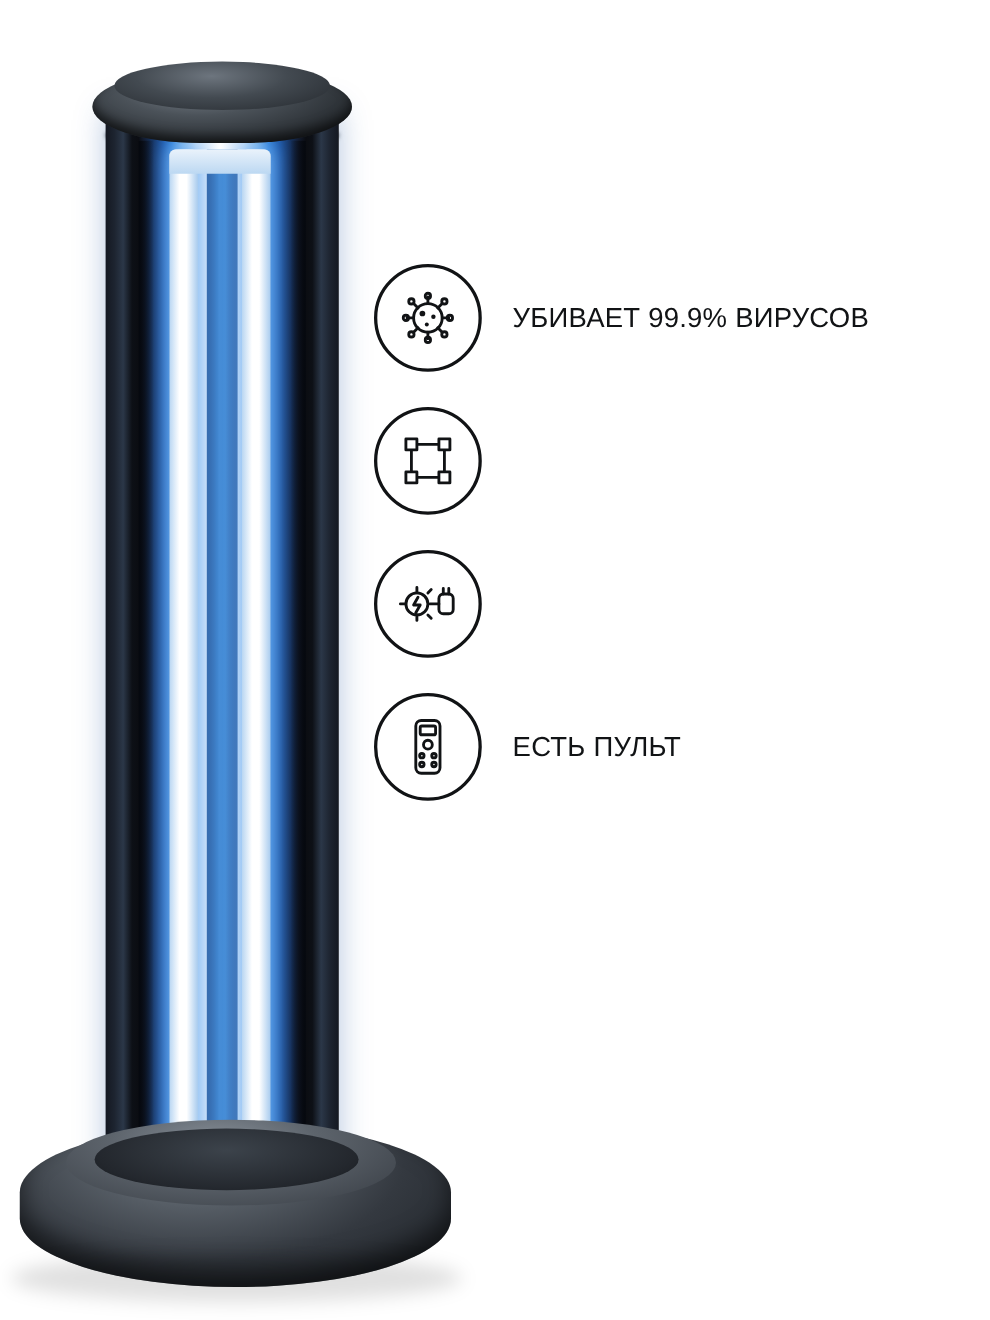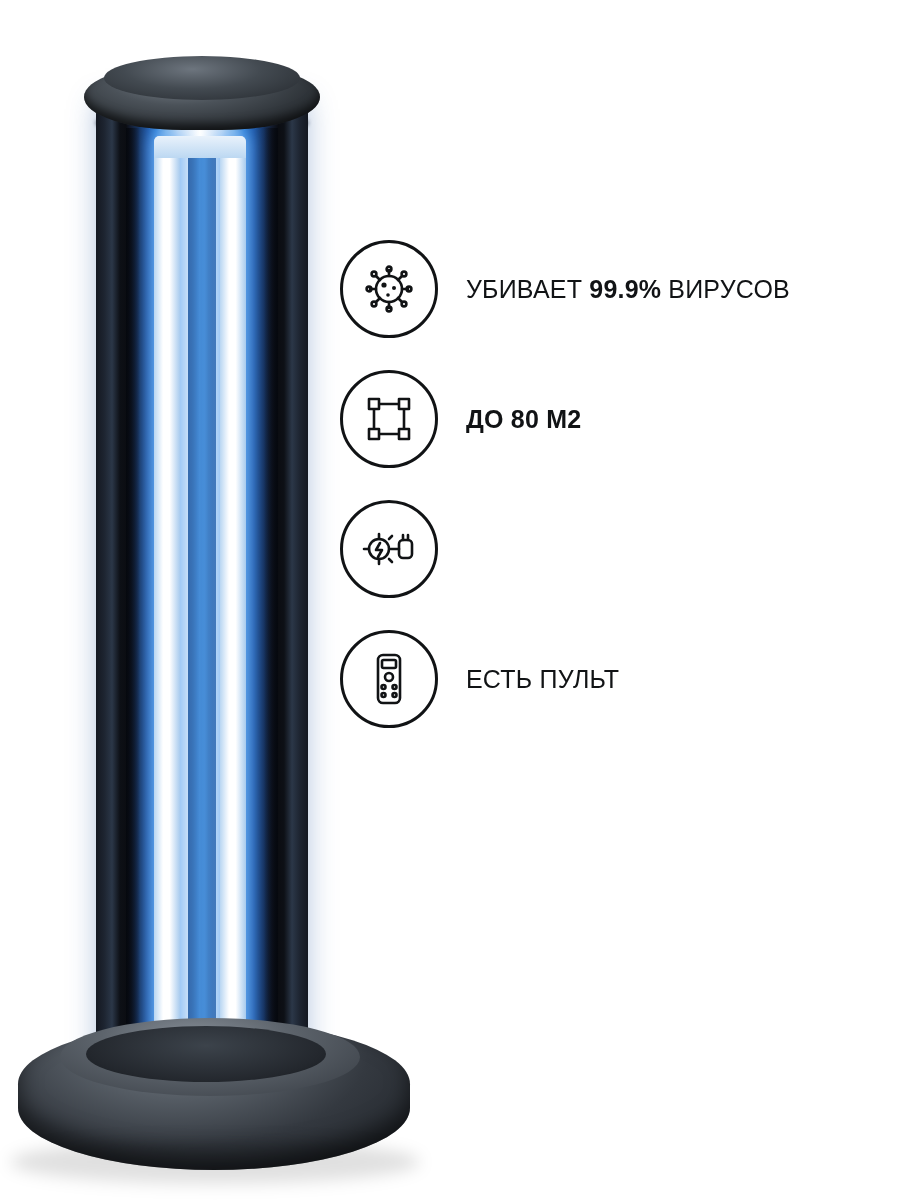--- a/index.html
+++ b/index.html
@@ -198,21 +198,21 @@
   .icon-circle svg { display: block; }
   .feature-text {
     margin-left: 28px;
     font-size: 25px;
     line-height: 1.28;
     color: #111315;
     letter-spacing: .2px;
     text-transform: uppercase;
     max-width: 400px;
   }
-  .feature-text b { font-weight: bold; }
+  .feature-text b { font-weight: normal; }
 </style>
 </head>
 <body>
 
 <div class="page">
 
   <div class="product">
     <div class="cap-shadow"></div>
     <div class="lamp-body">
       <div class="tube-gap"></div>
@@ -261,21 +261,20 @@
       <div class="icon-circle">
         <svg width="52" height="52" viewBox="0 0 52 52" fill="none" stroke="#111315" stroke-width="2.6" stroke-linejoin="round">
           <rect x="6" y="6" width="10" height="10"></rect>
           <rect x="36" y="6" width="10" height="10"></rect>
           <rect x="6" y="36" width="10" height="10"></rect>
           <rect x="36" y="36" width="10" height="10"></rect>
           <path d="M16 11h20M16 41h20M11 16v20M41 16v20"></path>
         </svg>
       </div>
       <div class="feature-text">
-          <div><b>ДО 80 М2</b></div>
         </div>
     </div>
 
     <div class="feature">
       <div class="icon-circle">
         <svg width="54" height="50" viewBox="0 0 54 50" fill="none" stroke="#111315" stroke-width="2.6" stroke-linecap="round" stroke-linejoin="round">
           <circle cx="17" cy="25" r="10"></circle>
           <path d="M18 19l-4 7h6l-4 7"></path>
           <path d="M17 15v-5M17 40v-5M7 25H2M27 15l3-3M27 35l3 3"></path>
           <path d="M29 25h8"></path>

